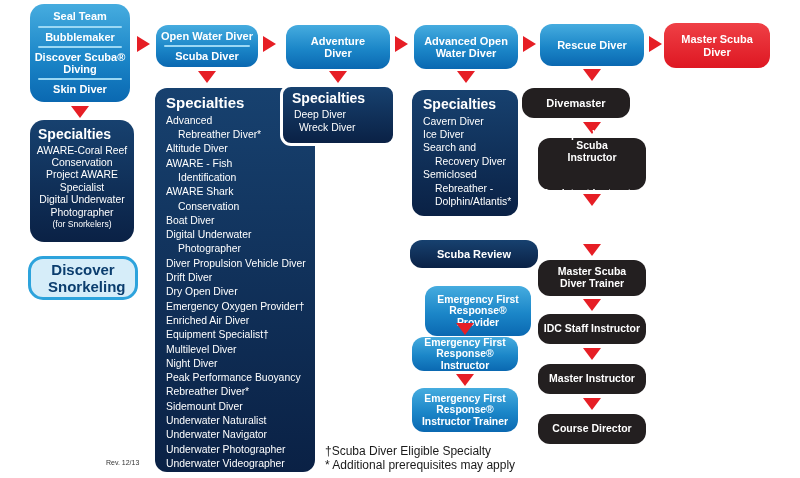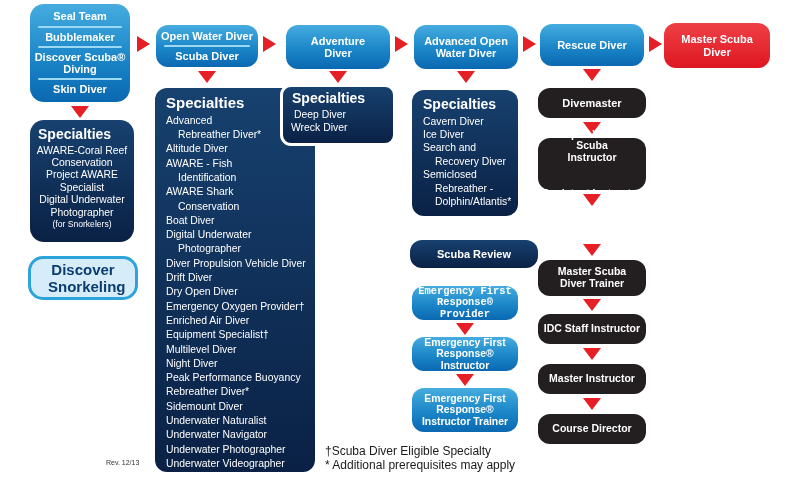--- a/index.html
+++ b/index.html
@@ -126,51 +126,51 @@
     <div class="sp-line">Sidemount Diver</div>
     <div class="sp-line">Underwater Naturalist</div>
     <div class="sp-line">Underwater Navigator</div>
     <div class="sp-line">Underwater Photographer</div>
     <div class="sp-line">Underwater Videographer</div>
   </div>
 
   <div class="box navy sp-box" style="left:280px;top:84px;width:116px;height:62px;border:3px solid #fff;border-radius:11px;z-index:2;">
     <div class="sp-head" style="padding:4px 0 1px 9px;">Specialties</div>
     <div class="sp-line" style="padding-left:11px;line-height:13px;">Deep Diver</div>
-    <div class="sp-line" style="padding-left:8px;line-height:13px;">Wreck Diver</div>
+    <div class="sp-line" style="padding-left:16px;line-height:13px;">Wreck Diver</div>
   </div>
 
   <div class="box navy sp-box" style="left:412px;top:90px;width:106px;height:126px;">
     <div class="sp-head">Specialties</div>
     <div class="sp-line" style="line-height:13.4px;">Cavern Diver</div>
     <div class="sp-line" style="line-height:13.4px;">Ice Diver</div>
     <div class="sp-line" style="line-height:13.4px;">Search and</div>
     <div class="sp-line ind" style="line-height:13.4px;">Recovery Diver</div>
     <div class="sp-line" style="line-height:13.4px;">Semiclosed</div>
     <div class="sp-line ind" style="line-height:13.4px;">Rebreather -</div>
     <div class="sp-line ind" style="line-height:13.4px;">Dolphin/Atlantis*</div>
   </div>
 
   <div class="box navy" style="left:410px;top:240px;width:128px;height:28px;">
     <div class="lbl">Scuba Review</div>
   </div>
 
-  <div class="box blue" style="left:412px;top:286px;width:106px;height:34px;font-family:Liberation Mono, monospace;">
+  <div class="box blue" style="left:425px;top:286px;width:106px;height:50px;">
     <div class="efr-lbl">Emergency First Response® Provider</div>
   </div>
   <div class="arr-d" style="left:456px;top:323px;"></div>
   <div class="box blue" style="left:412px;top:337px;width:106px;height:34px;">
     <div class="efr-lbl">Emergency First Response® Instructor</div>
   </div>
   <div class="arr-d" style="left:456px;top:374px;"></div>
   <div class="box blue" style="left:412px;top:388px;width:106px;height:44px;">
     <div class="efr-lbl">Emergency First Response® Instructor Trainer</div>
   </div>
 
-  <div class="box black" style="left:538px;top:88px;width:108px;height:30px;">
+  <div class="box black" style="left:522px;top:88px;width:108px;height:30px;">
     <div class="lbl">Divemaster</div>
   </div>
   <div class="arr-d" style="left:583px;top:122px;"></div>
 
   <div class="box black" style="left:538px;top:138px;width:108px;height:52px;">
     <div class="lbl-sm" style="width:80px;">Open Water Scuba Instructor</div>
     <div class="divline-cyan"></div>
     <div class="lbl-sm">Assistant Instructor</div>
   </div>
   <div class="arr-d" style="left:583px;top:194px;"></div>

